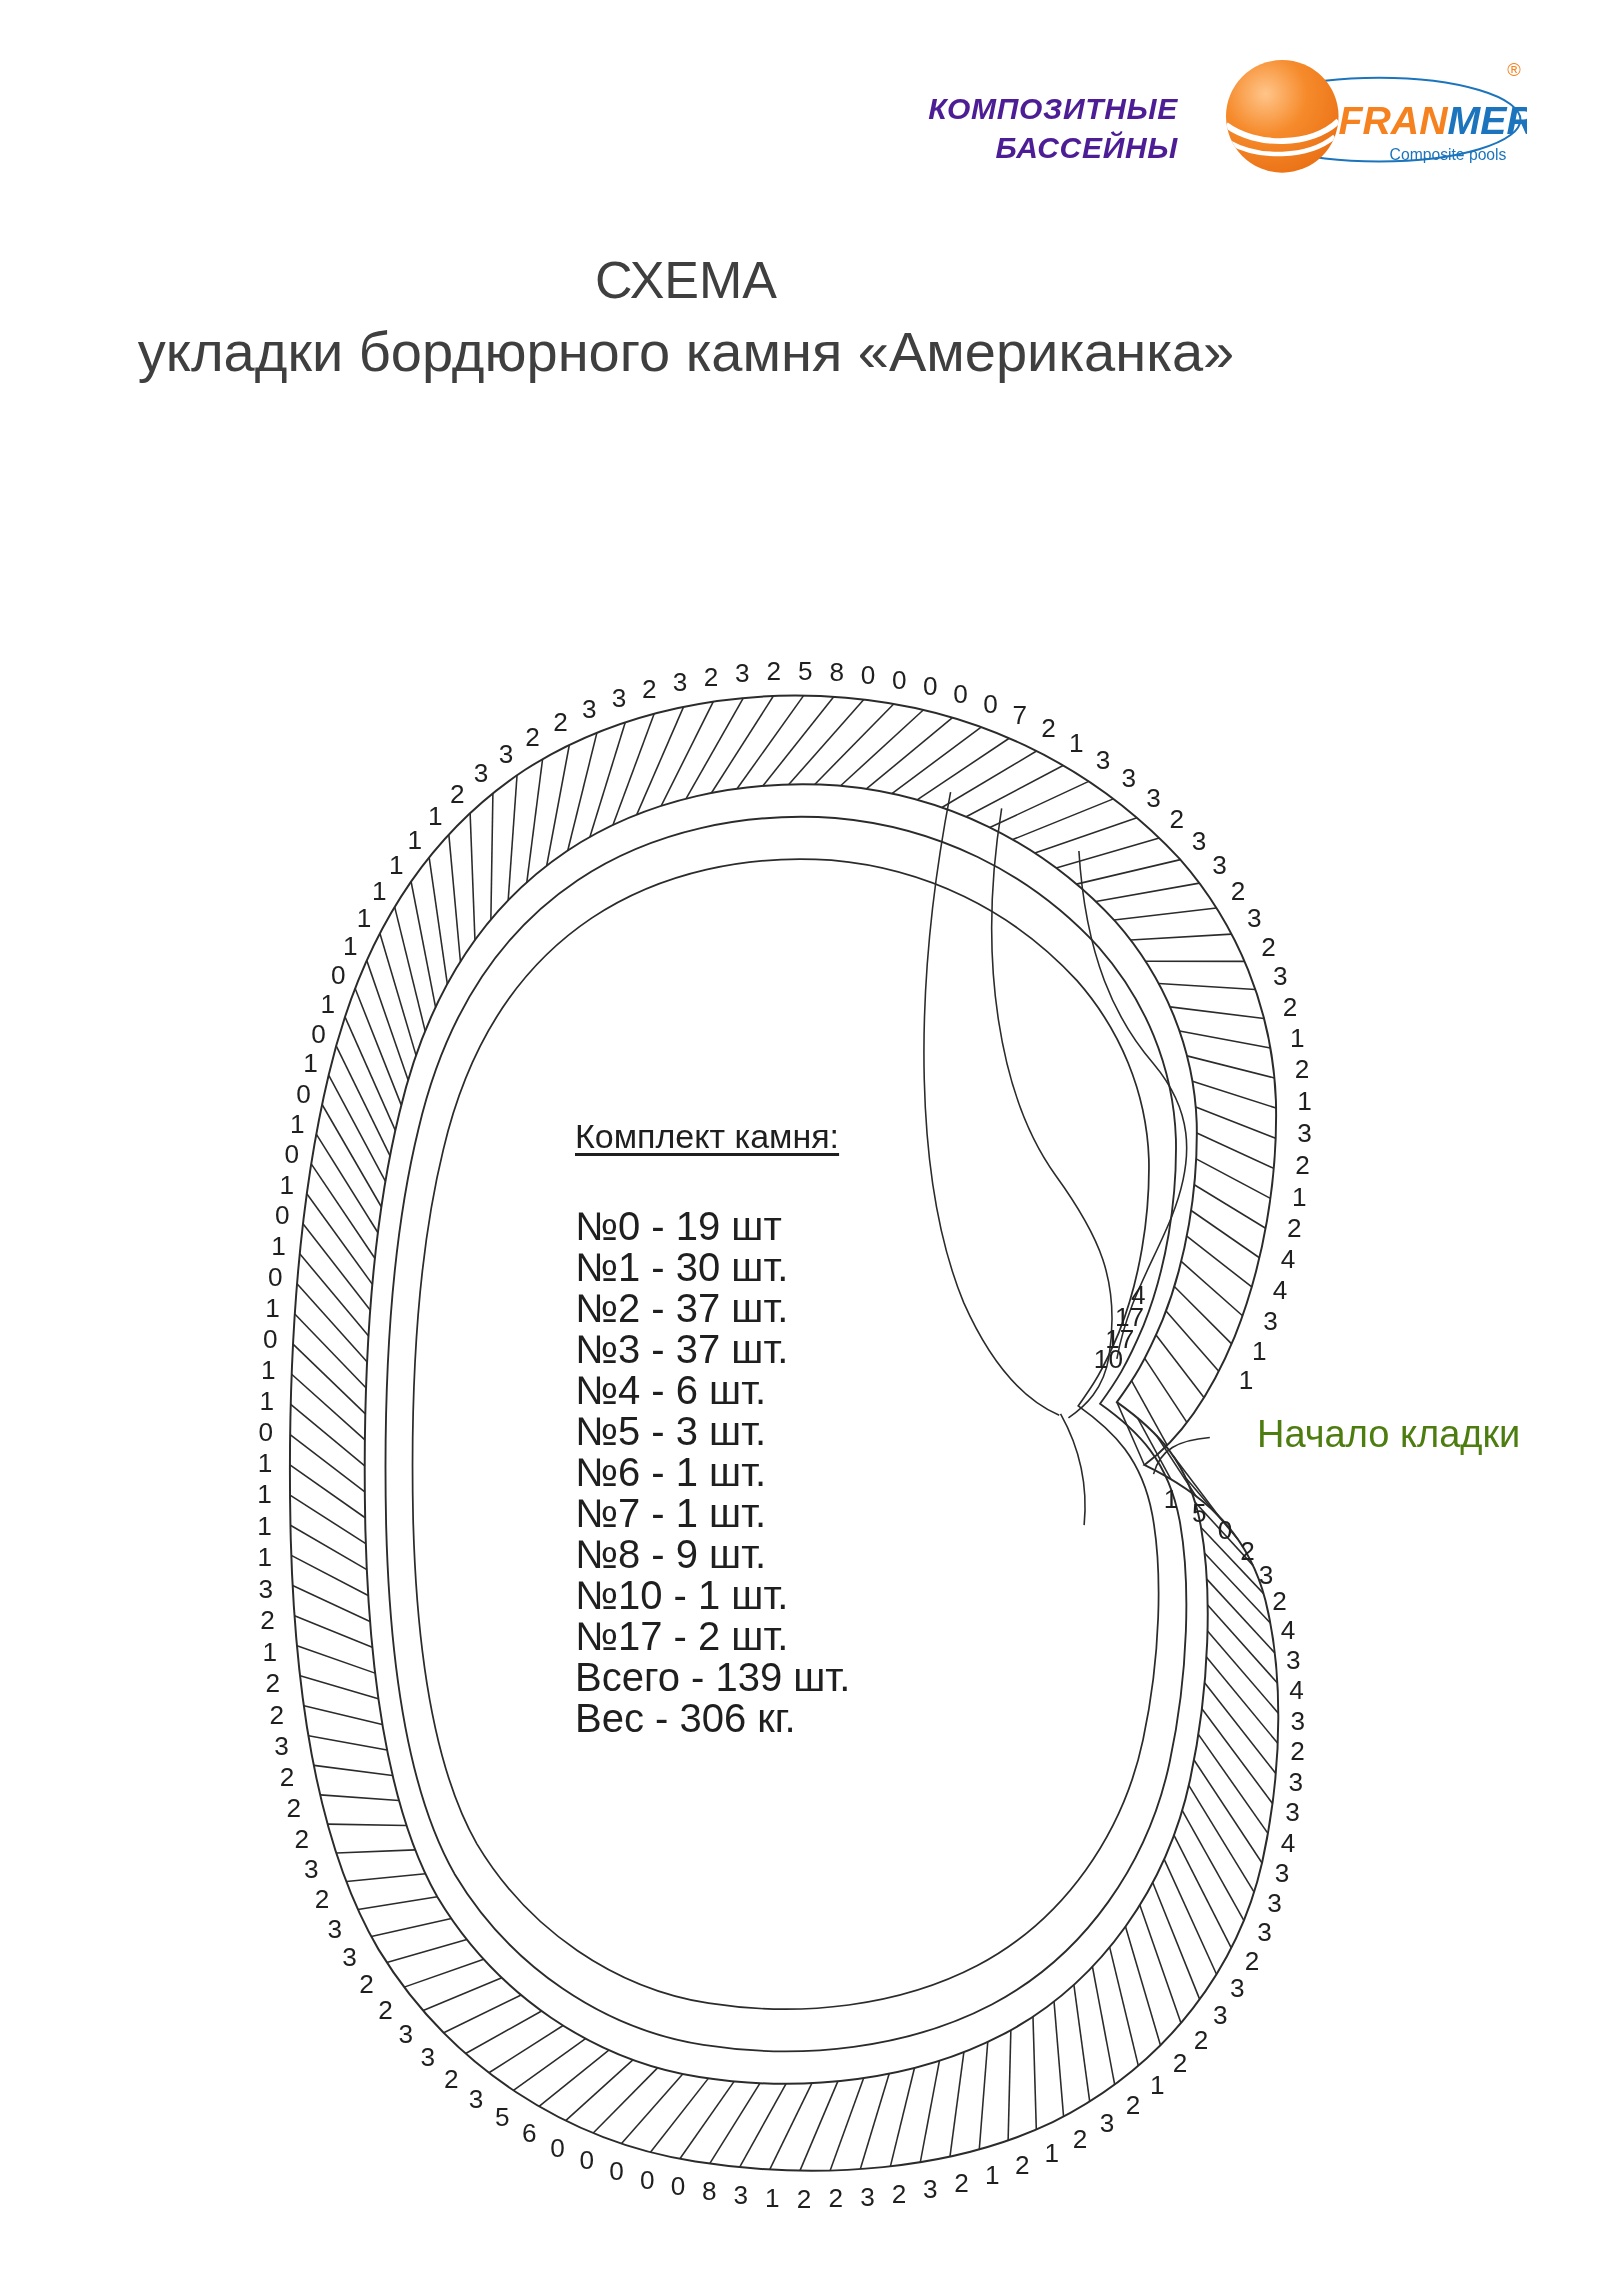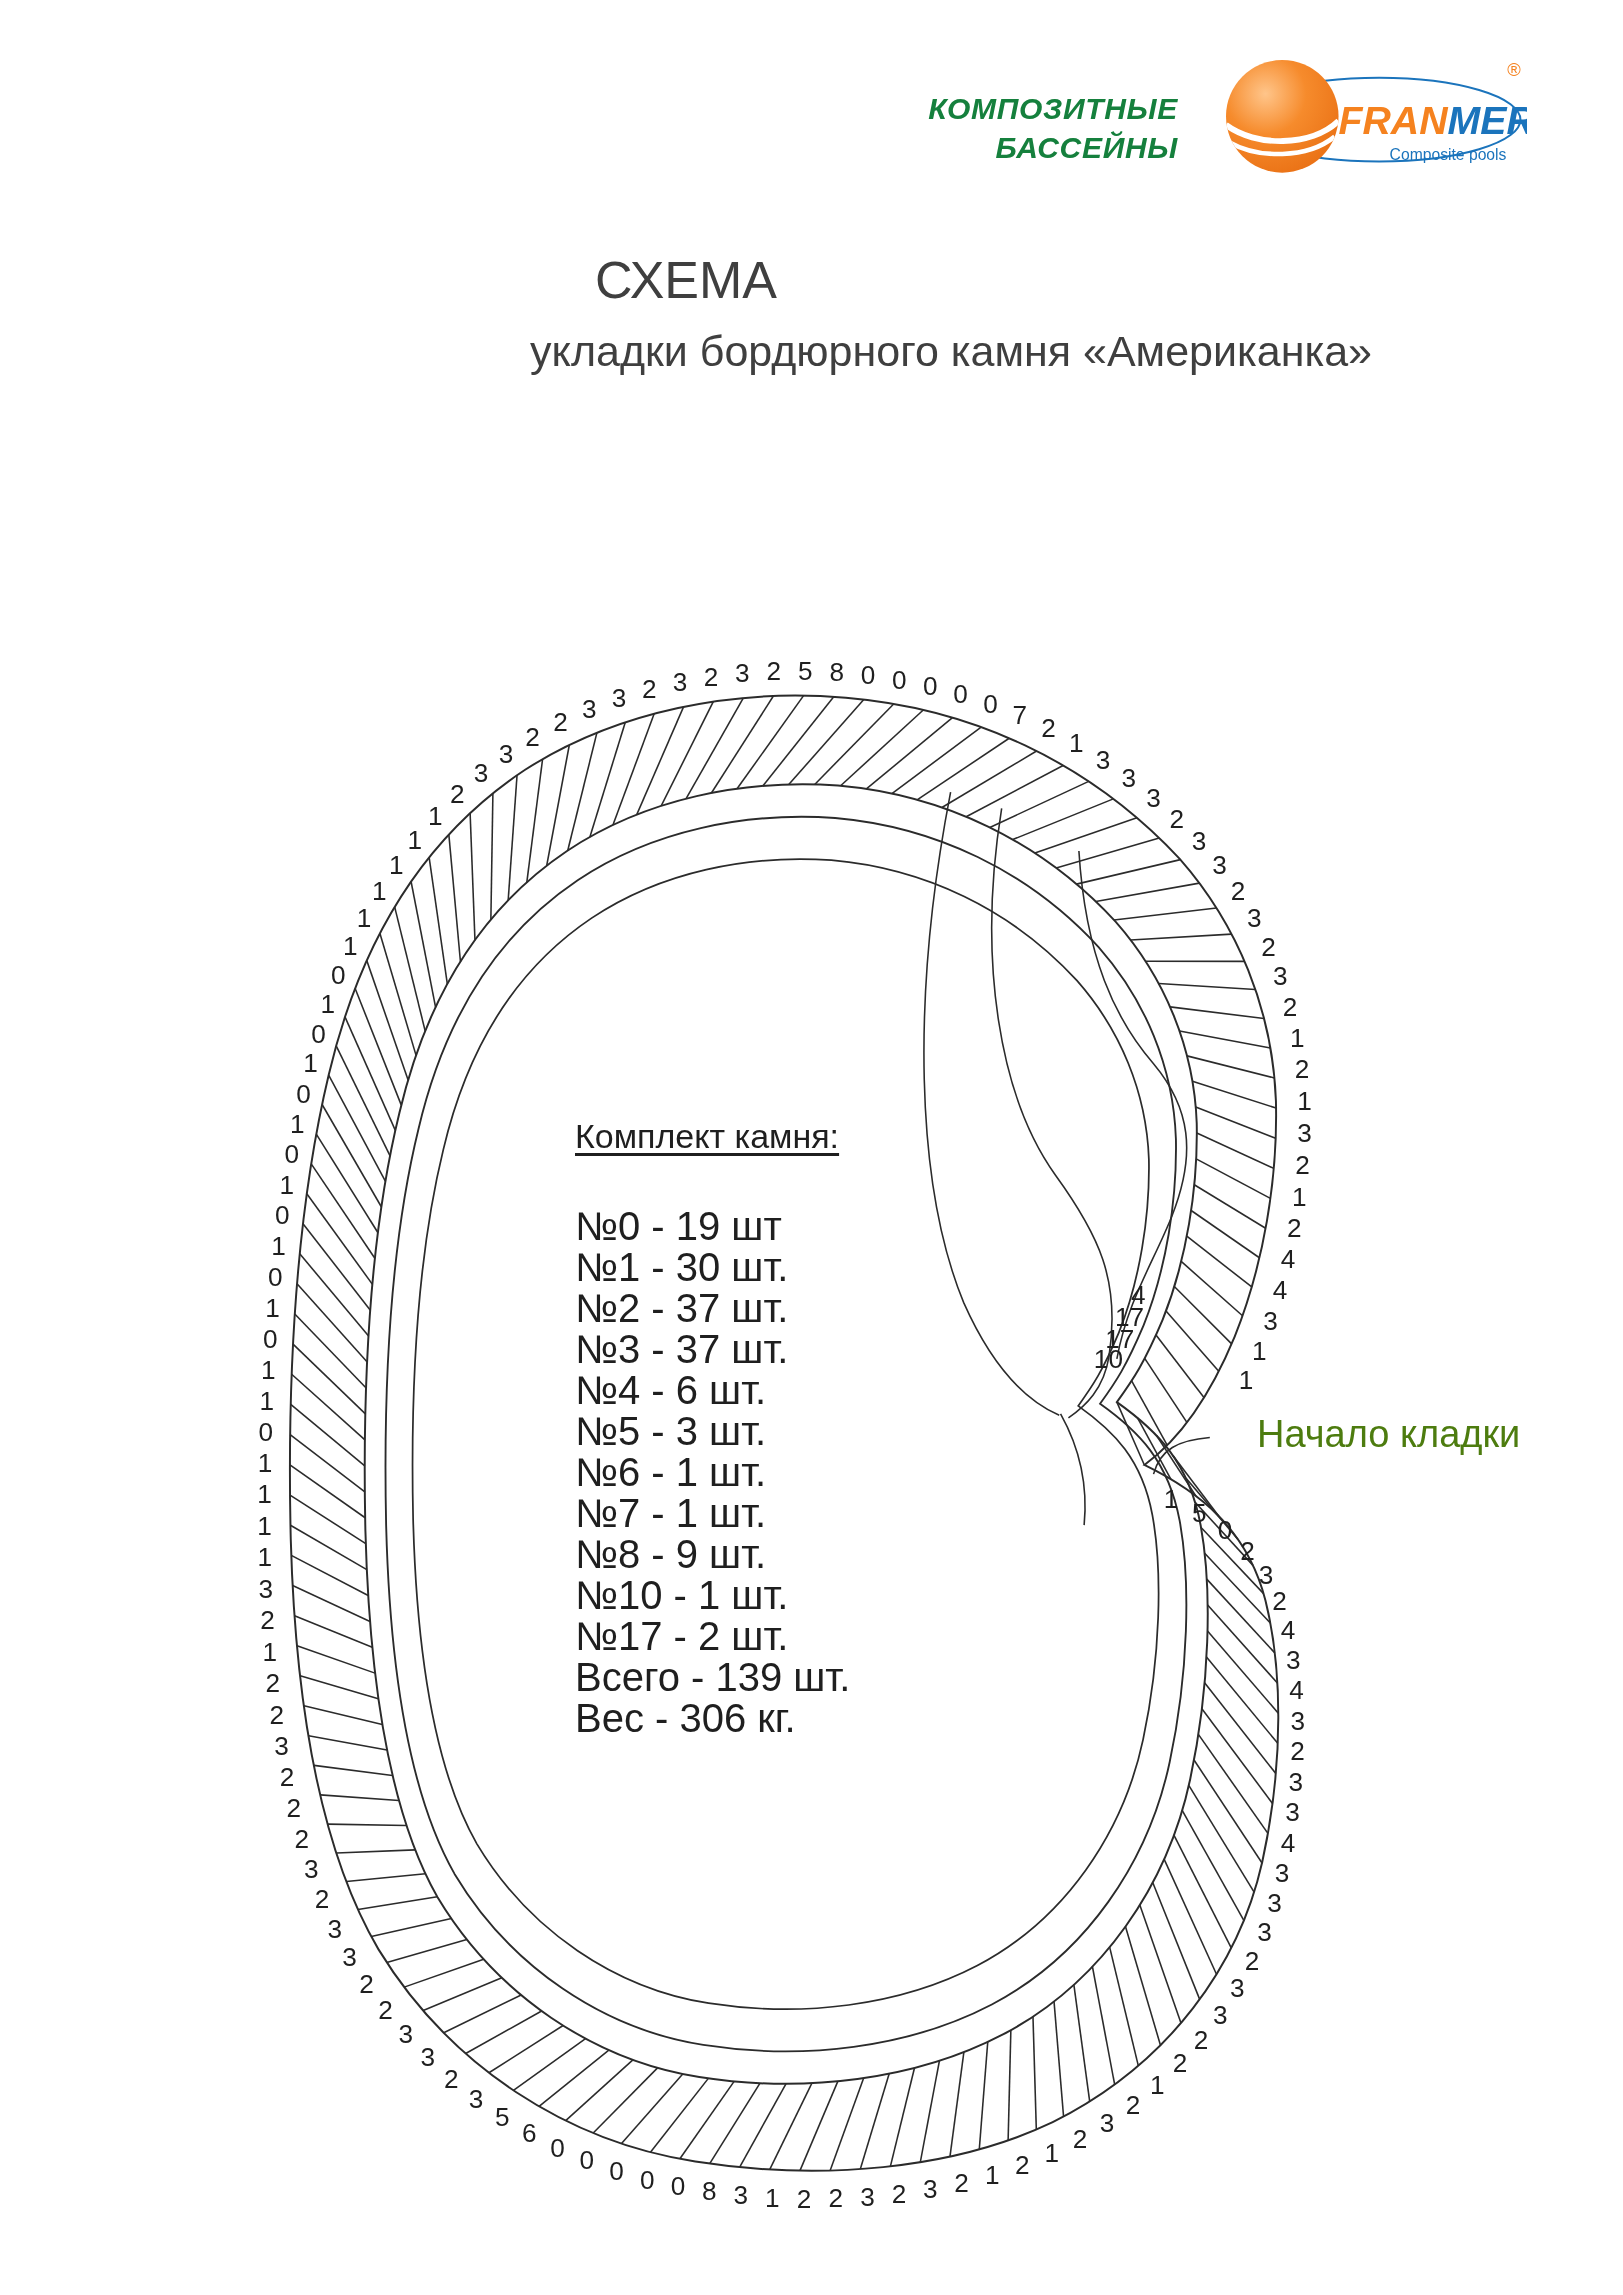--- a/index.html
+++ b/index.html
@@ -3,31 +3,31 @@
 <meta charset="utf-8">
 <style>
   html,body{margin:0;padding:0;}
   body{
     width:1623px;height:2295px;position:relative;background:#ffffff;
     font-family:"Liberation Sans", sans-serif;color:#3c3c3c;overflow:hidden;
   }
   
   .brand-tagline{
     position:absolute;top:89px;right:445px;text-align:right;
-    color:#15803d;font-weight:bold;font-style:italic;
+    color:#4c1d95;font-weight:bold;font-style:italic;
     font-size:30px;line-height:39px;letter-spacing:0.7px;white-space:nowrap;
   }
   .brand-logo{position:absolute;top:54px;left:1226px;width:301px;height:128px;}
   
   .doc-title{
     position:absolute;top:244px;left:0;width:1372px;text-align:center;
     color:#3f3f3f;
   }
   .doc-title .t1{font-size:52px;line-height:72px;}
-  .doc-title .t2{font-size:43px;line-height:71px;text-align:right;}
+  .doc-title .t2{font-size:56px;line-height:71px;}
   .doc-title .t3{font-size:43px;line-height:71px;}
   
   .pool-svg{position:absolute;left:0;top:0;width:1623px;height:2295px;}
   .pool-svg path{fill:none;stroke:#2b2b2b;}
   .edge{stroke-width:3px;}
   .thin{stroke-width:2.4px;}
   #tick-lines line{stroke:#2b2b2b;stroke-width:2.4px;}
   .stone-num{
     font-family:"Liberation Sans", sans-serif;font-size:40px;fill:#1f1f1f;
     text-anchor:middle;dominant-baseline:central;

